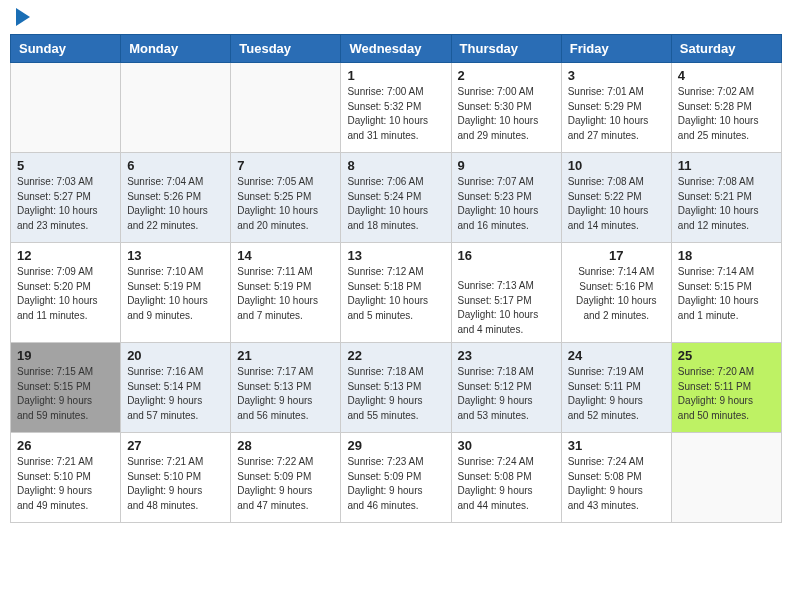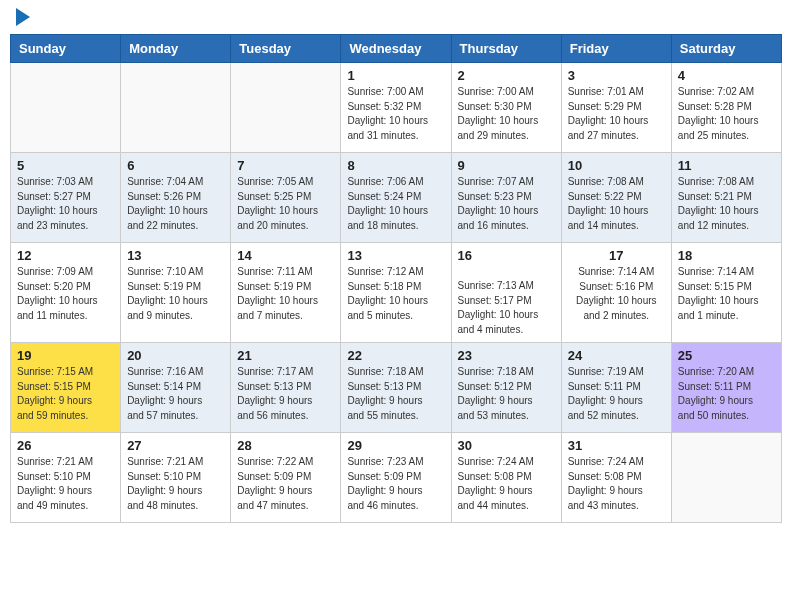--- a/index.html
+++ b/index.html
@@ -250,21 +250,21 @@
         </td>
         <td style="background: rgb(255, 255, 255);">
           <div class="day-num">18</div>
           <div class="day-info" style="white-space: pre-line;">Sunrise: 7:14 AM
 Sunset: 5:15 PM
 Daylight: 10 hours
 and 1 minute.</div>
         </td>
       </tr>
       <tr>
-        <td style="background: #fde047;">
+        <td style="background: #a3a3a3;">
           <div class="day-num">19</div>
           <div class="day-info" style="white-space: pre-line;">Sunrise: 7:15 AM
 Sunset: 5:15 PM
 Daylight: 9 hours
 and 59 minutes.</div>
         </td>
         <td style="background: rgb(232, 238, 245);">
           <div class="day-num">20</div>
           <div class="day-info" style="white-space: pre-line;">Sunrise: 7:16 AM
 Sunset: 5:14 PM
@@ -292,21 +292,21 @@
 Daylight: 9 hours
 and 53 minutes.</div>
         </td>
         <td style="background: rgb(232, 238, 245);">
           <div class="day-num">24</div>
           <div class="day-info" style="white-space: pre-line;">Sunrise: 7:19 AM
 Sunset: 5:11 PM
 Daylight: 9 hours
 and 52 minutes.</div>
         </td>
-        <td style="background: #c4b5fd;">
+        <td style="background: #bef264;">
           <div class="day-num">25</div>
           <div class="day-info" style="white-space: pre-line;">Sunrise: 7:20 AM
 Sunset: 5:11 PM
 Daylight: 9 hours
 and 50 minutes.</div>
         </td>
       </tr>
       <tr>
         <td style="background: rgb(255, 255, 255);">
           <div class="day-num">26</div>

